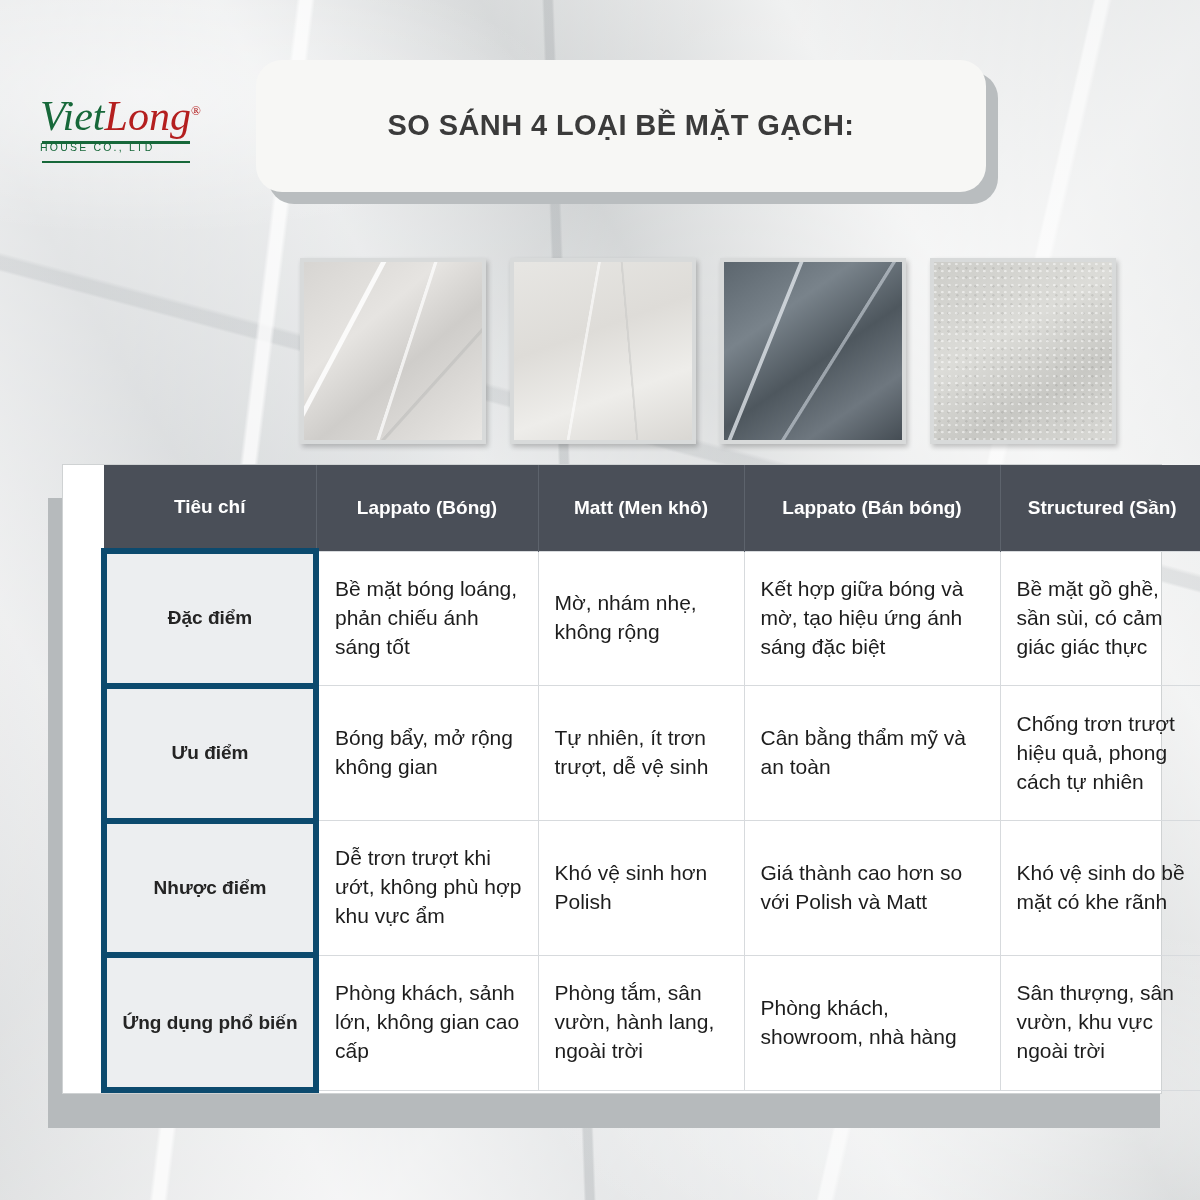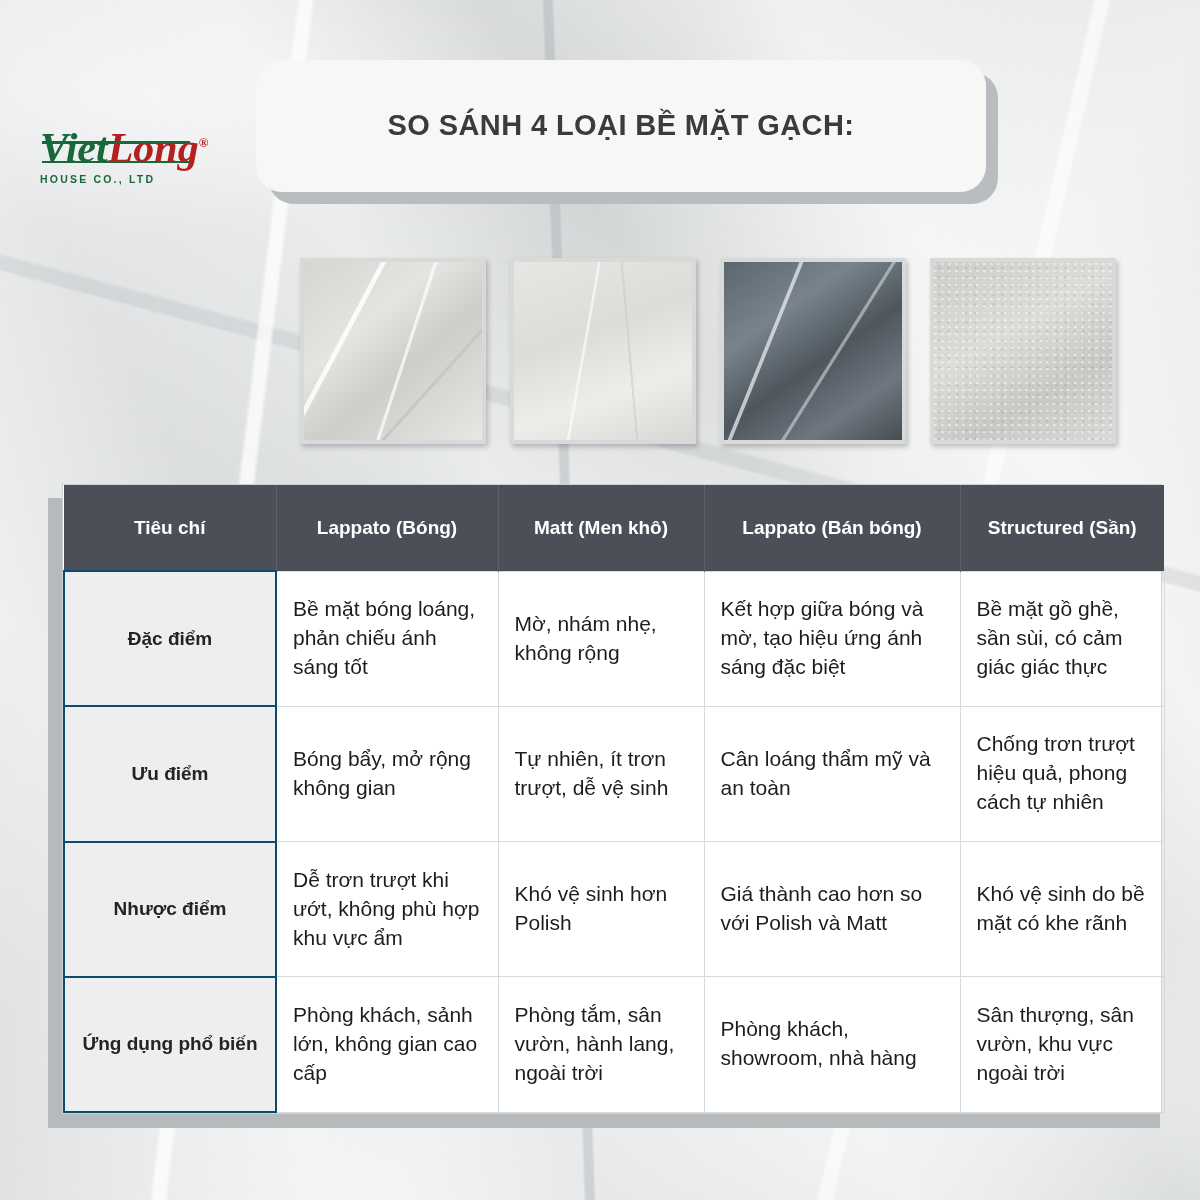--- a/index.html
+++ b/index.html
@@ -60,39 +60,38 @@
 
   
   .logo {
     position: absolute;
     left: 40px; top: 95px;
     width: 180px; height: 80px;
   }
   .logo-main {
     font-family: "Liberation Serif", serif;
     font-size: 42px;
-    font-weight: bold;
+    font-weight: normal;
     font-style: italic;
     line-height: 1;
     white-space: nowrap;
-    margin-top: 32px;
   }
   .logo-viet { color: #17683a; }
   .logo-long { color: #b41f1f; }
   .logo-reg {
     color: #b41f1f;
     font-size: 13px;
     font-style: normal;
     vertical-align: super;
   }
   .logo-sub {
     margin-top: 4px;
     color: #17683a;
     font-size: 10.5px;
-    font-weight: bold;
+    font-weight: normal;
     letter-spacing: 2.2px;
     white-space: nowrap;
   }
   .logo-underline {
     position: absolute;
     left: 2px; top: 46px;
     width: 148px; height: 3px;
     background: #17683a;
   }
   .logo-underline2 {
@@ -146,24 +145,25 @@
 
   
   .table-shadow {
     position: absolute;
     left: 48px; top: 498px;
     width: 1112px; height: 630px;
     background: #b6babc;
   }
   .table-wrap {
     position: absolute;
-    left: 62px; top: 484px;
+    left: 62px; top: 464px;
     width: 1100px; height: 630px;
     background: #ffffff;
     border: 1px solid #cfd2d3;
+    padding-left: 38px;
   }
   table {
     width: 100%;
     height: 100%;
     border-collapse: collapse;
     table-layout: fixed;
   }
   thead th {
     background: #4a4f58;
     color: #ffffff;
@@ -177,21 +177,21 @@
   }
   thead th:last-child { border-right: none; }
   tbody th {
     background: #eceef0;
     color: #242424;
     font-size: 19px;
     font-weight: bold;
     text-align: center;
     vertical-align: middle;
     padding: 8px 10px;
-    border: 2px solid #0c4a6e;
+    border: 6px solid #0c4a6e;
   }
   tbody td {
     font-size: 21px;
     color: #1d1d1d;
     vertical-align: middle;
     padding: 10px 16px;
     line-height: 1.38;
     border: 1px solid #d7dadd;
   }
   col.c0 { width: 212px; }
@@ -250,21 +250,21 @@
         <th>Đặc điểm</th>
         <td>Bề mặt bóng loáng, phản chiếu ánh sáng tốt</td>
         <td>Mờ, nhám nhẹ, không rộng</td>
         <td>Kết hợp giữa bóng và mờ, tạo hiệu ứng ánh sáng đặc biệt</td>
         <td>Bề mặt gồ ghề, sần sùi, có cảm giác giác thực</td>
       </tr>
       <tr>
         <th>Ưu điểm</th>
         <td>Bóng bẩy, mở rộng không gian</td>
         <td>Tự nhiên, ít trơn trượt, dễ vệ sinh</td>
-        <td>Cân loáng thẩm mỹ và an toàn</td>
+        <td>Cân bằng thẩm mỹ và an toàn</td>
         <td>Chống trơn trượt hiệu quả, phong cách tự nhiên</td>
       </tr>
       <tr>
         <th>Nhược điểm</th>
         <td>Dễ trơn trượt khi ướt, không phù hợp khu vực ẩm</td>
         <td>Khó vệ sinh hơn Polish</td>
         <td>Giá thành cao hơn so với Polish và Matt</td>
         <td>Khó vệ sinh do bề mặt có khe rãnh</td>
       </tr>
       <tr>

